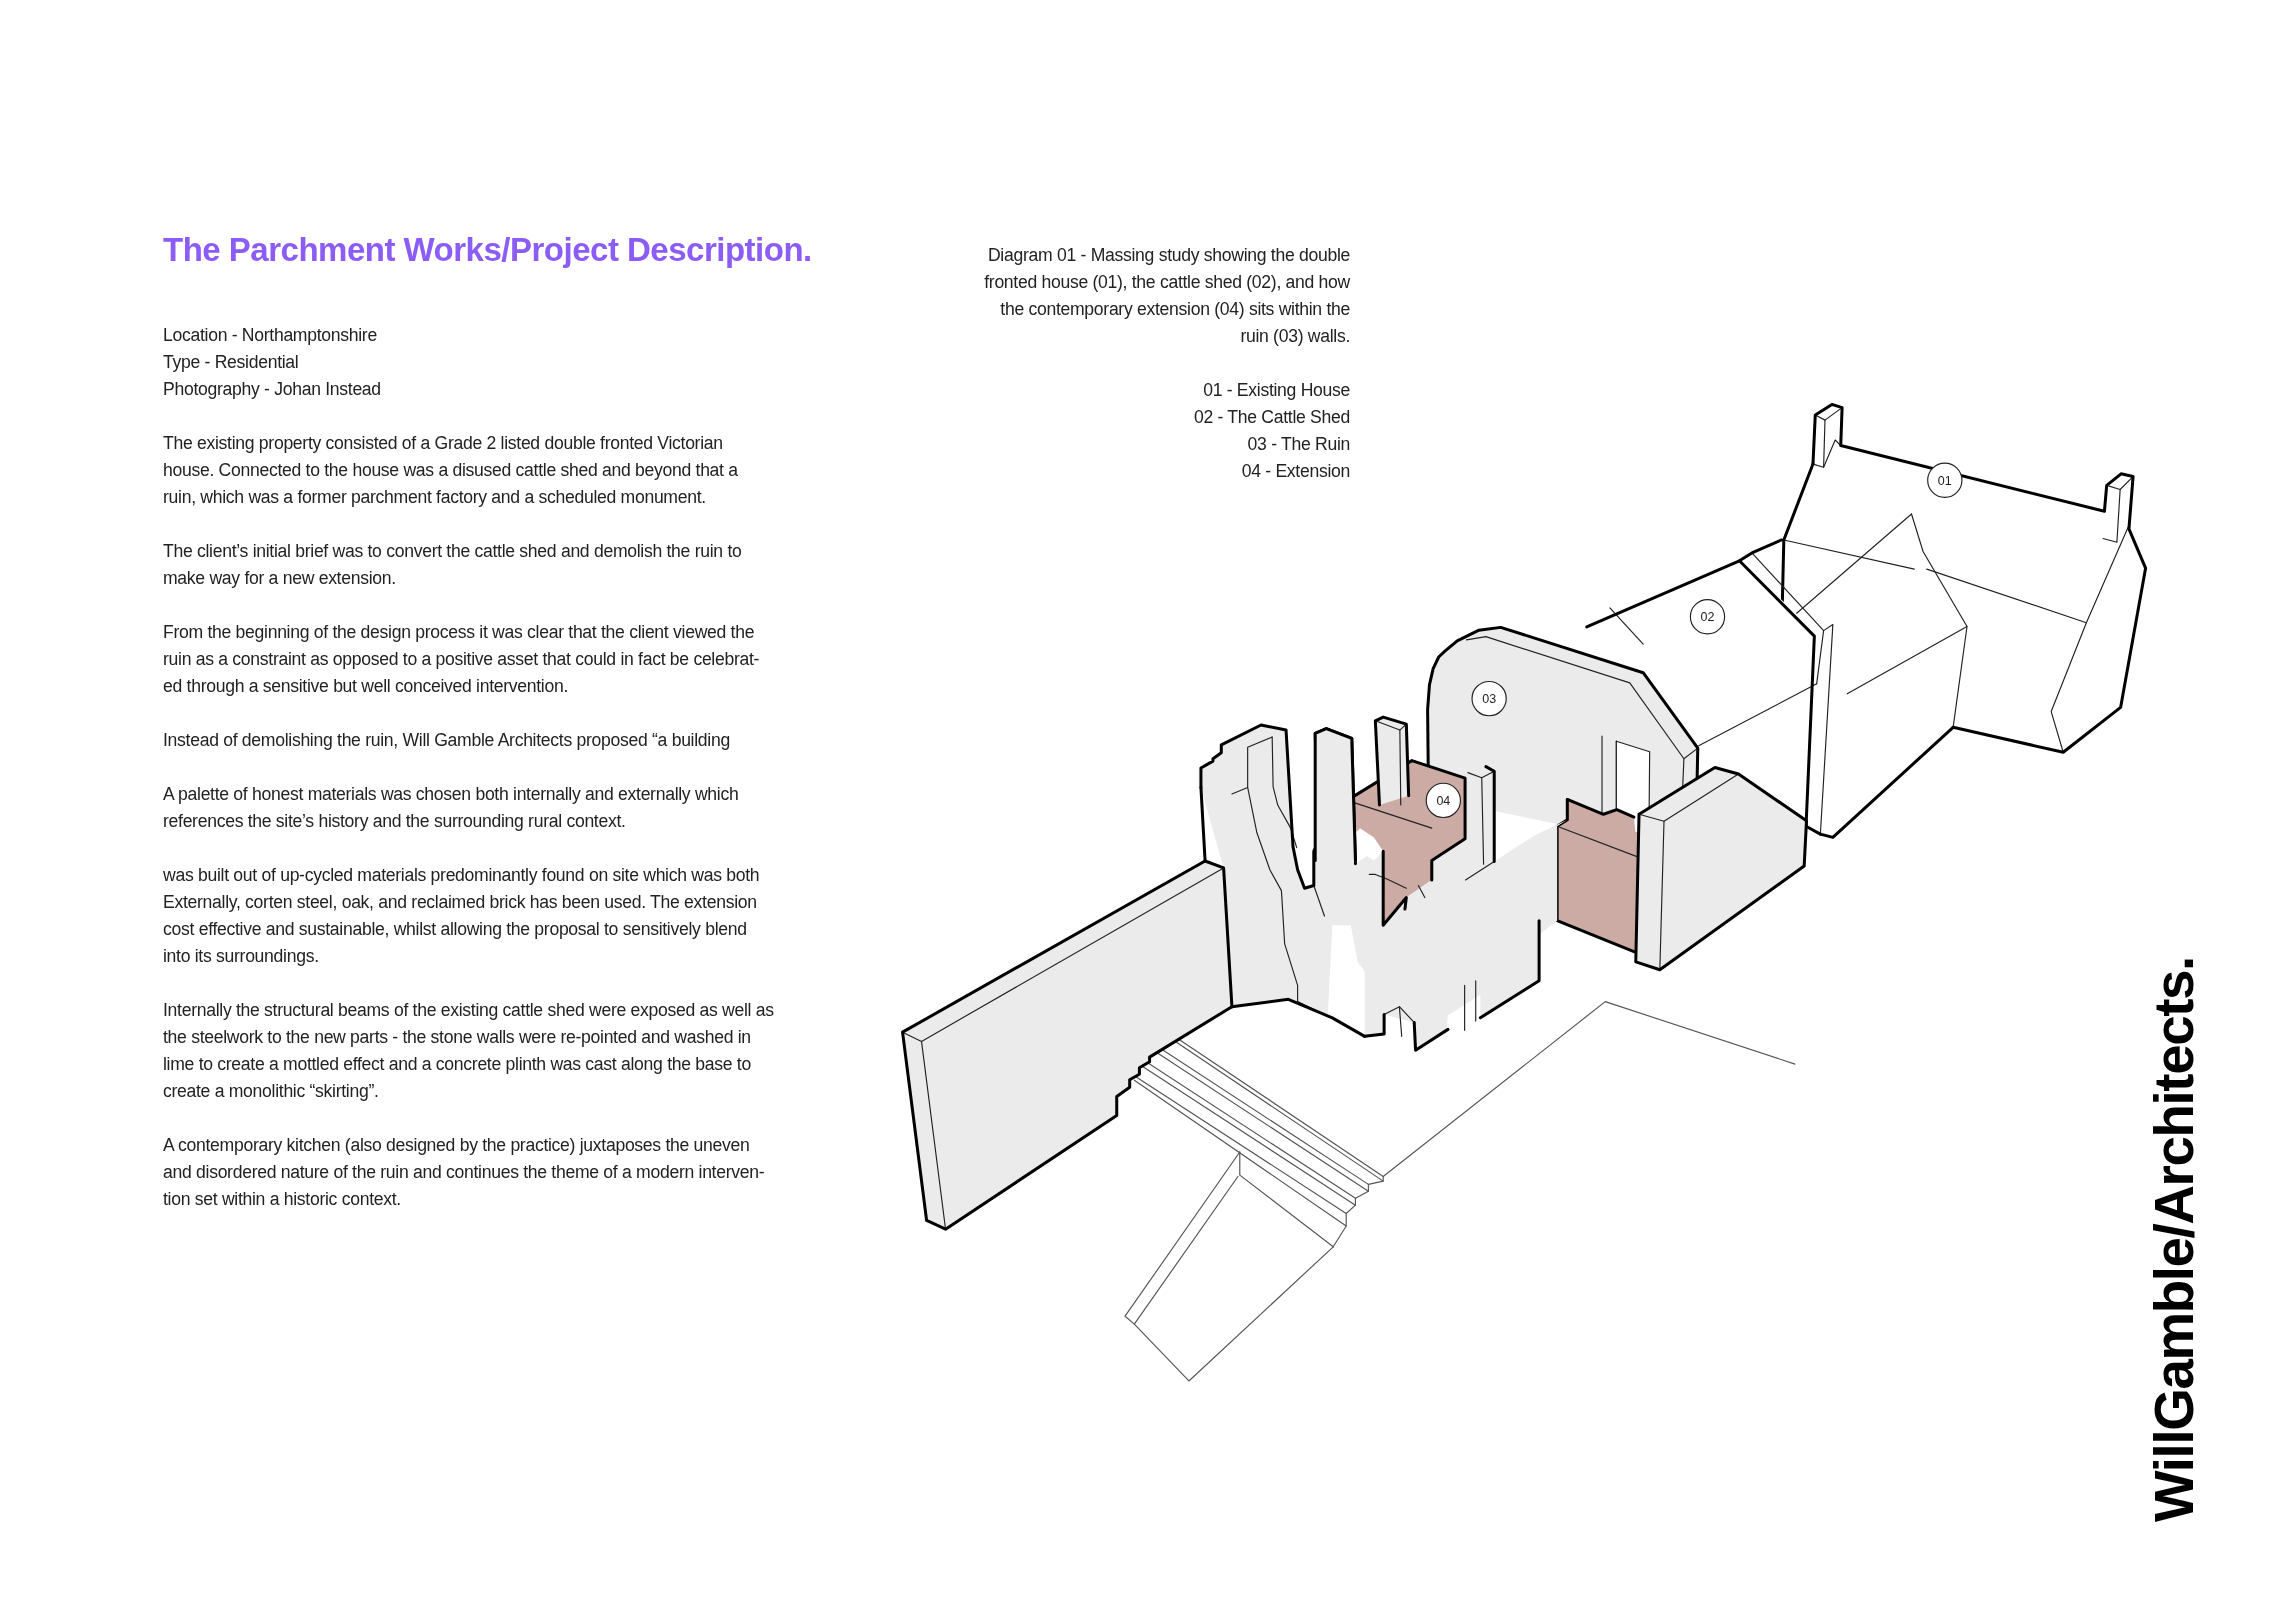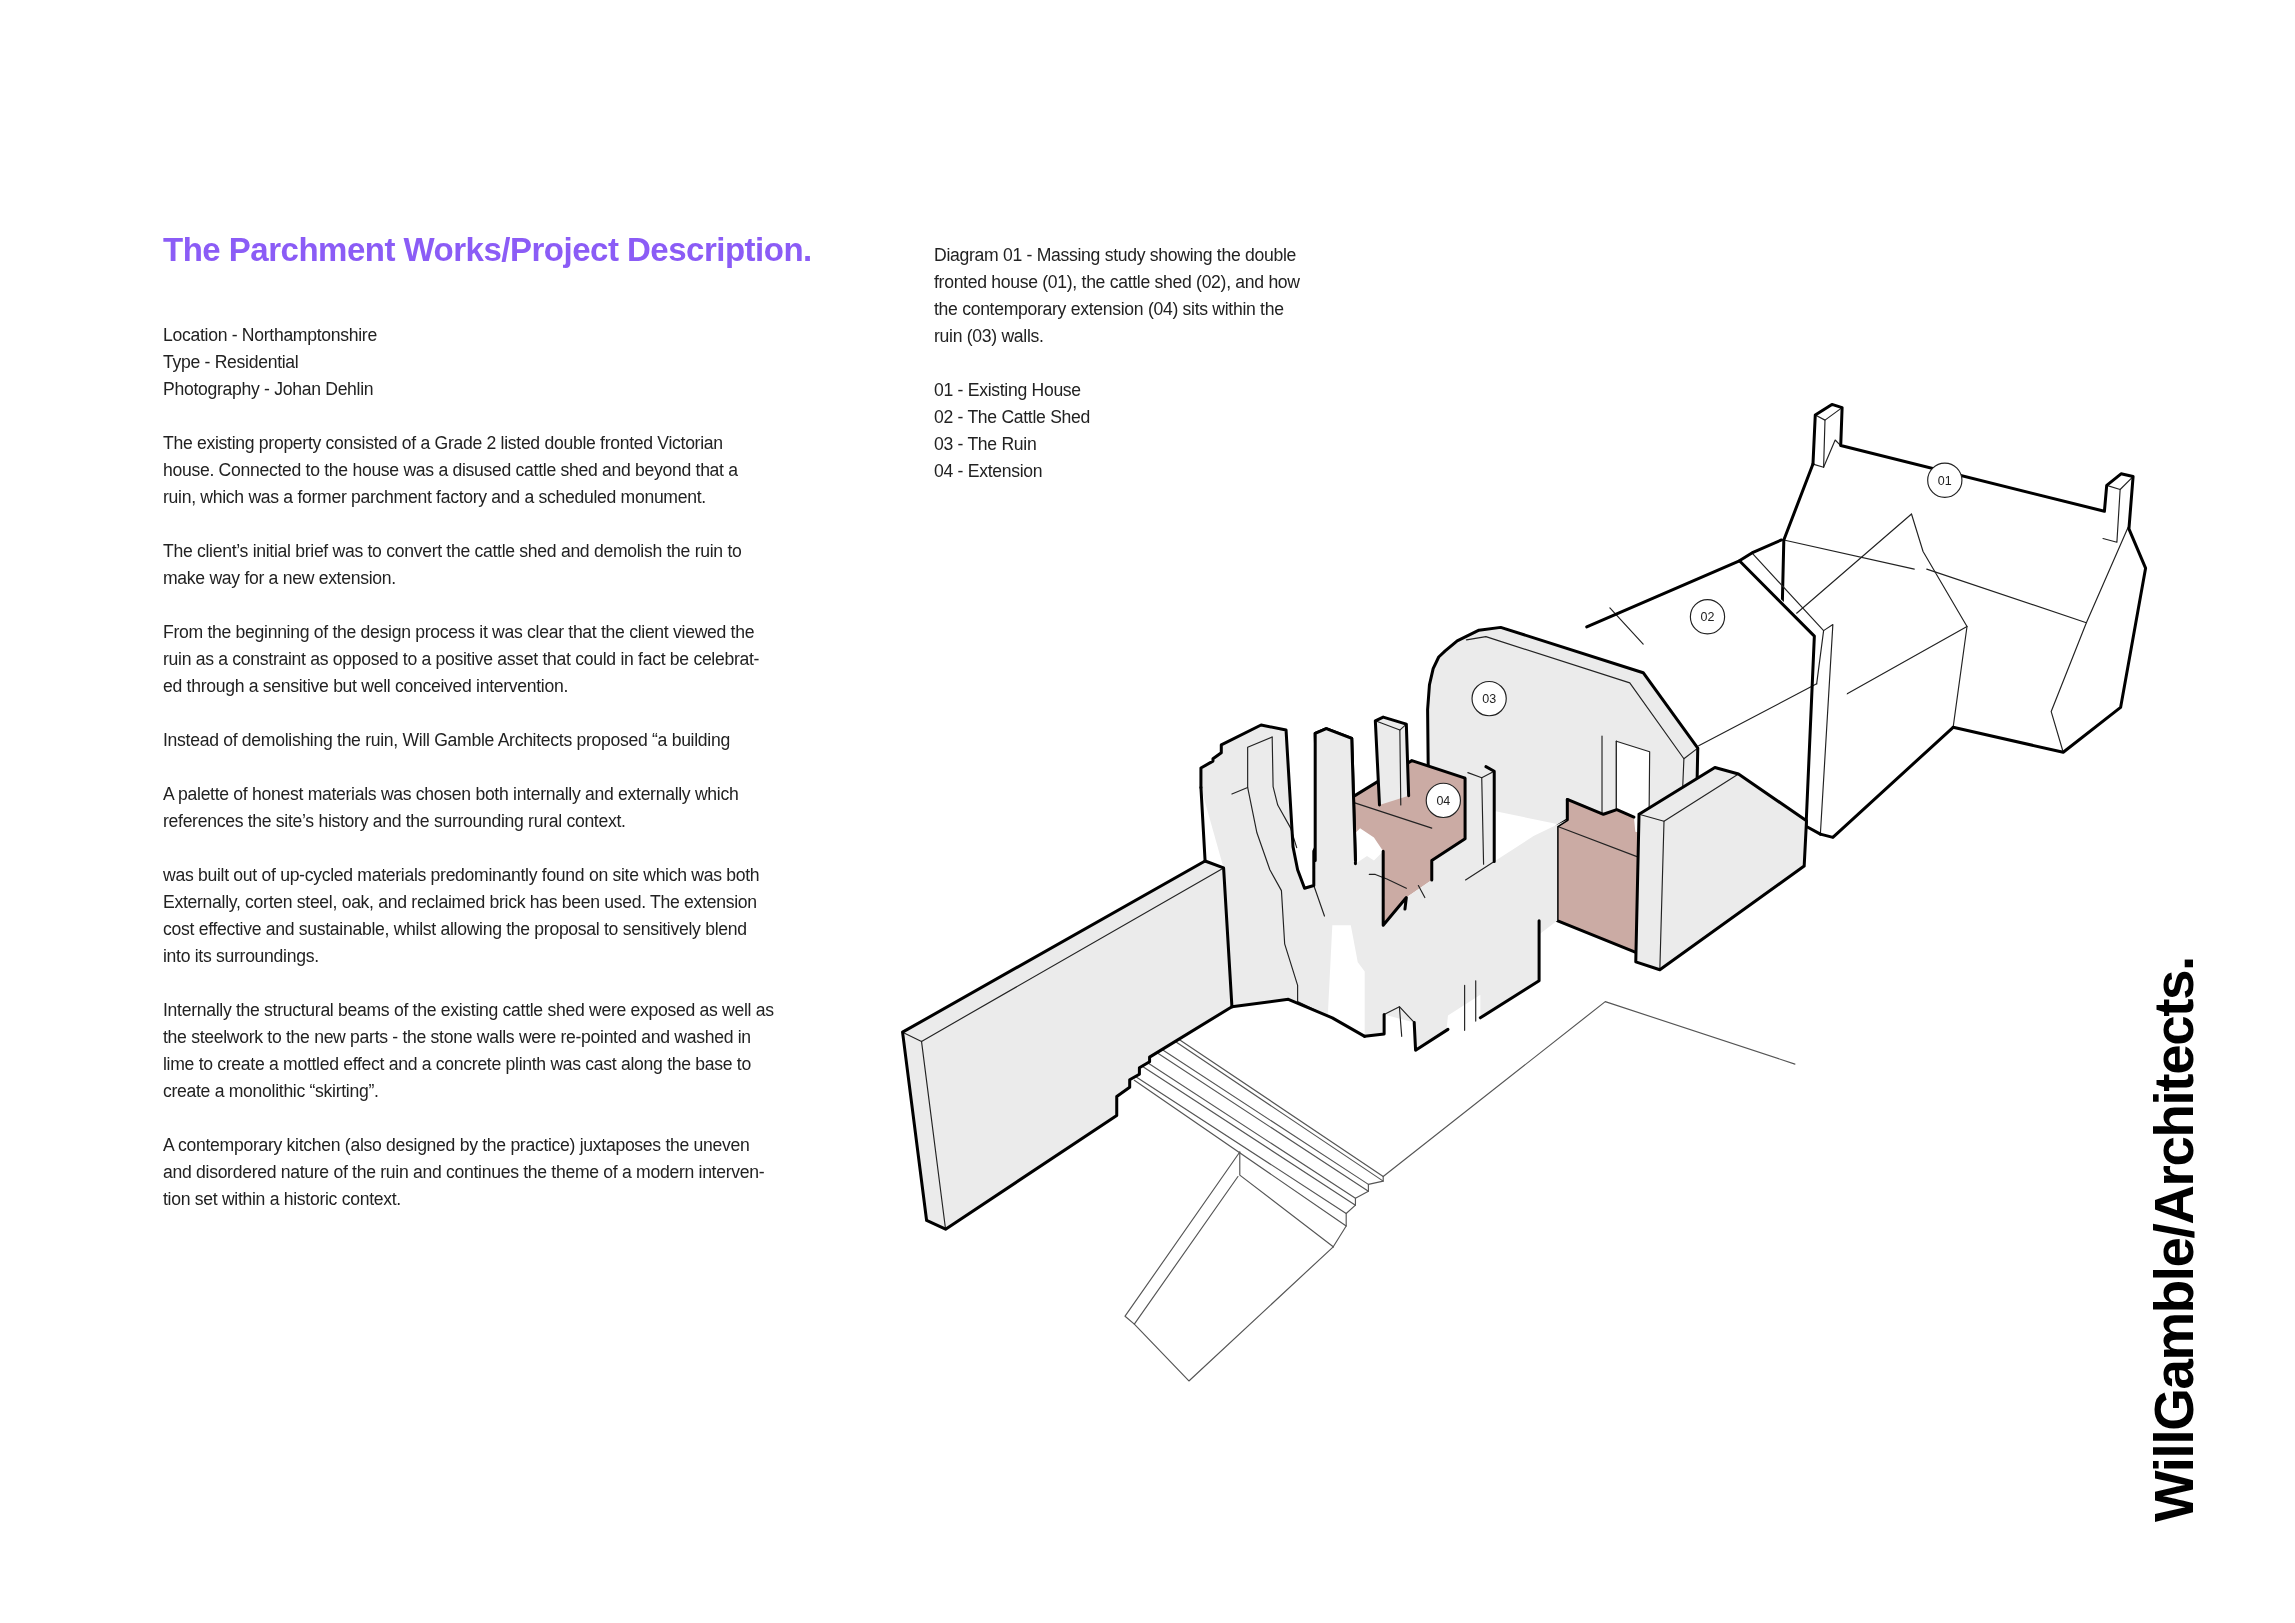--- a/index.html
+++ b/index.html
@@ -2,35 +2,35 @@
 <html style="font-size:7.4px"><head>
 <meta charset="utf-8">
 <style>
   html, body { margin: 0; padding: 0; background: #ffffff; }
   body { width: 2295px; height: 1623px; position: relative; overflow: hidden; font-family: "Liberation Sans", sans-serif; color: #1a1a1a; }
   .title { position: absolute; left: 163px; top: 231px; font-family: "Liberation Sans", sans-serif; font-weight: 700; font-size: 33px; letter-spacing: -0.5px; color: #8b5cf6; white-space: nowrap; margin: 0; }
   .col { position: absolute; font-family: "Liberation Sans", sans-serif; font-size: 17.6px; line-height: 27px; color: #222; letter-spacing: -0.3px; }
   .col .line { display: block; white-space: nowrap; height: 27px; }
   .col .gap { display: block; height: 27px; }
   .left-col { left: 163px; top: 322px; width: 648px; }
-  .caption-col { left: 934px; top: 242px; width: 416px; }
+  .caption-col { left: 934px; top: 242px; width: 416px; text-align: right; }
   .diagram { position: absolute; left: 0; top: 0; width: 2295px; height: 1623px; }
   .wordmark { position: absolute; left: 2147px; top: 1522px; transform-origin: 0 0; transform: rotate(-90deg); font-family: "Liberation Sans", sans-serif; font-weight: 700; font-size: 55px; letter-spacing: -1.4px; color: #000; white-space: nowrap; line-height: 1; transform: rotate(-90deg) scaleX(0.995); }
   .label-text { font-family: "Liberation Sans", sans-serif; font-size: 27px; fill: #222; }
 </style>
 </head>
 <body>
 
 <h1 class="title">The Parchment Works/Project Description.</h1>
 
 <div class="col left-col">
   <div>
     <span class="line">Location - Northamptonshire</span>
     <span class="line">Type - Residential</span>
-    <span class="line">Photography - Johan Dehlin</span>
+    <span class="line">Photography - Johan Instead</span>
   </div>
   <span class="gap"></span>
 
   <div>
     <span class="line">The existing property consisted of a Grade 2 listed double fronted Victorian</span>
     <span class="line">house.  Connected to the house was a disused cattle shed and beyond that a</span>
     <span class="line">ruin, which was a former parchment factory and a scheduled monument.</span>
   </div>
   <span class="gap"></span>
 

